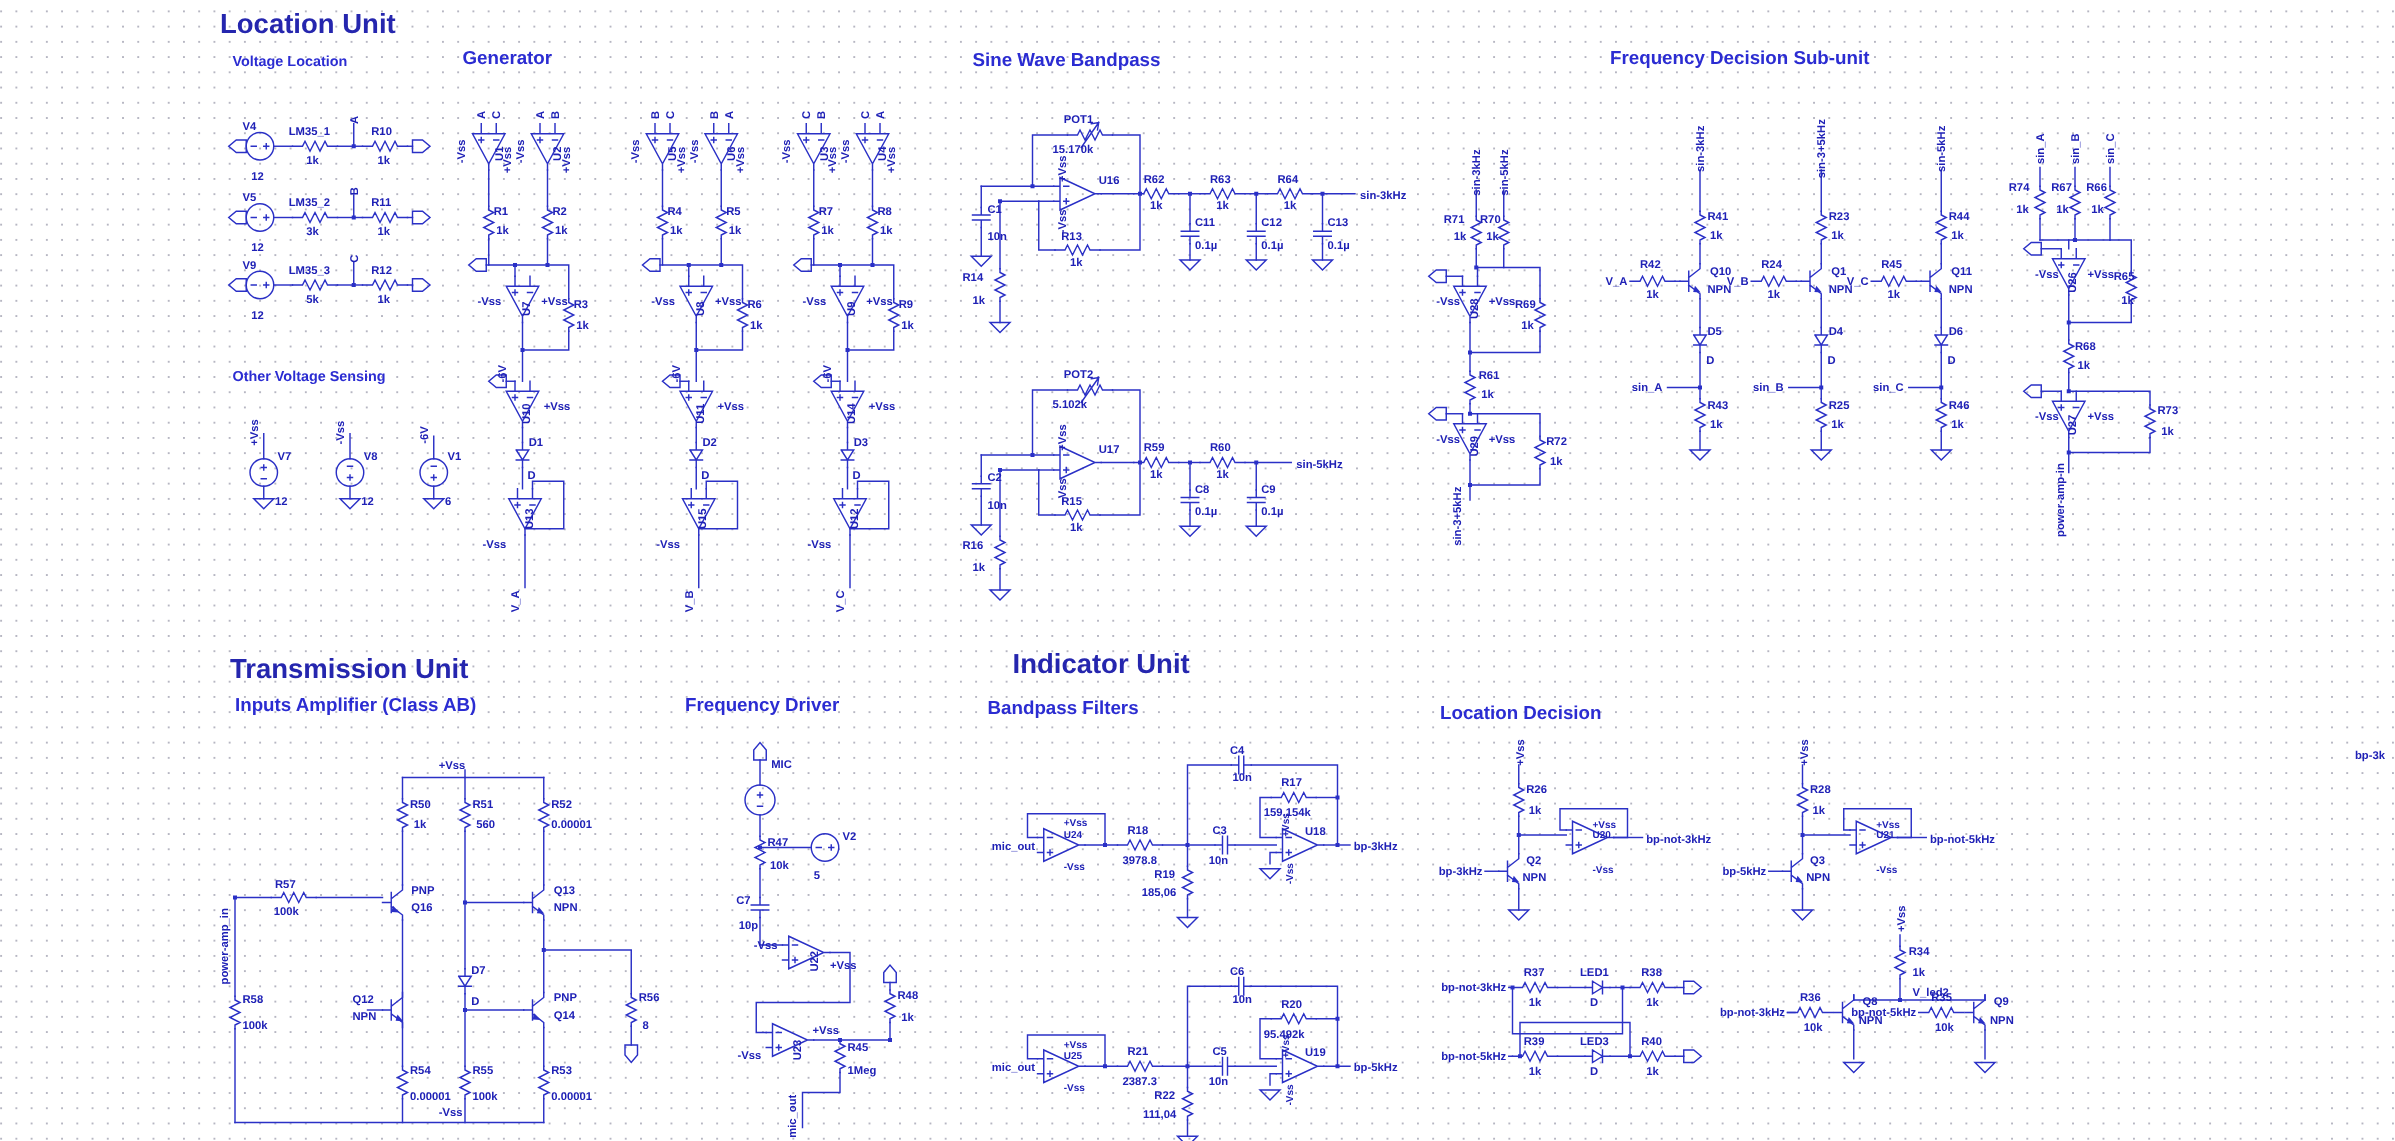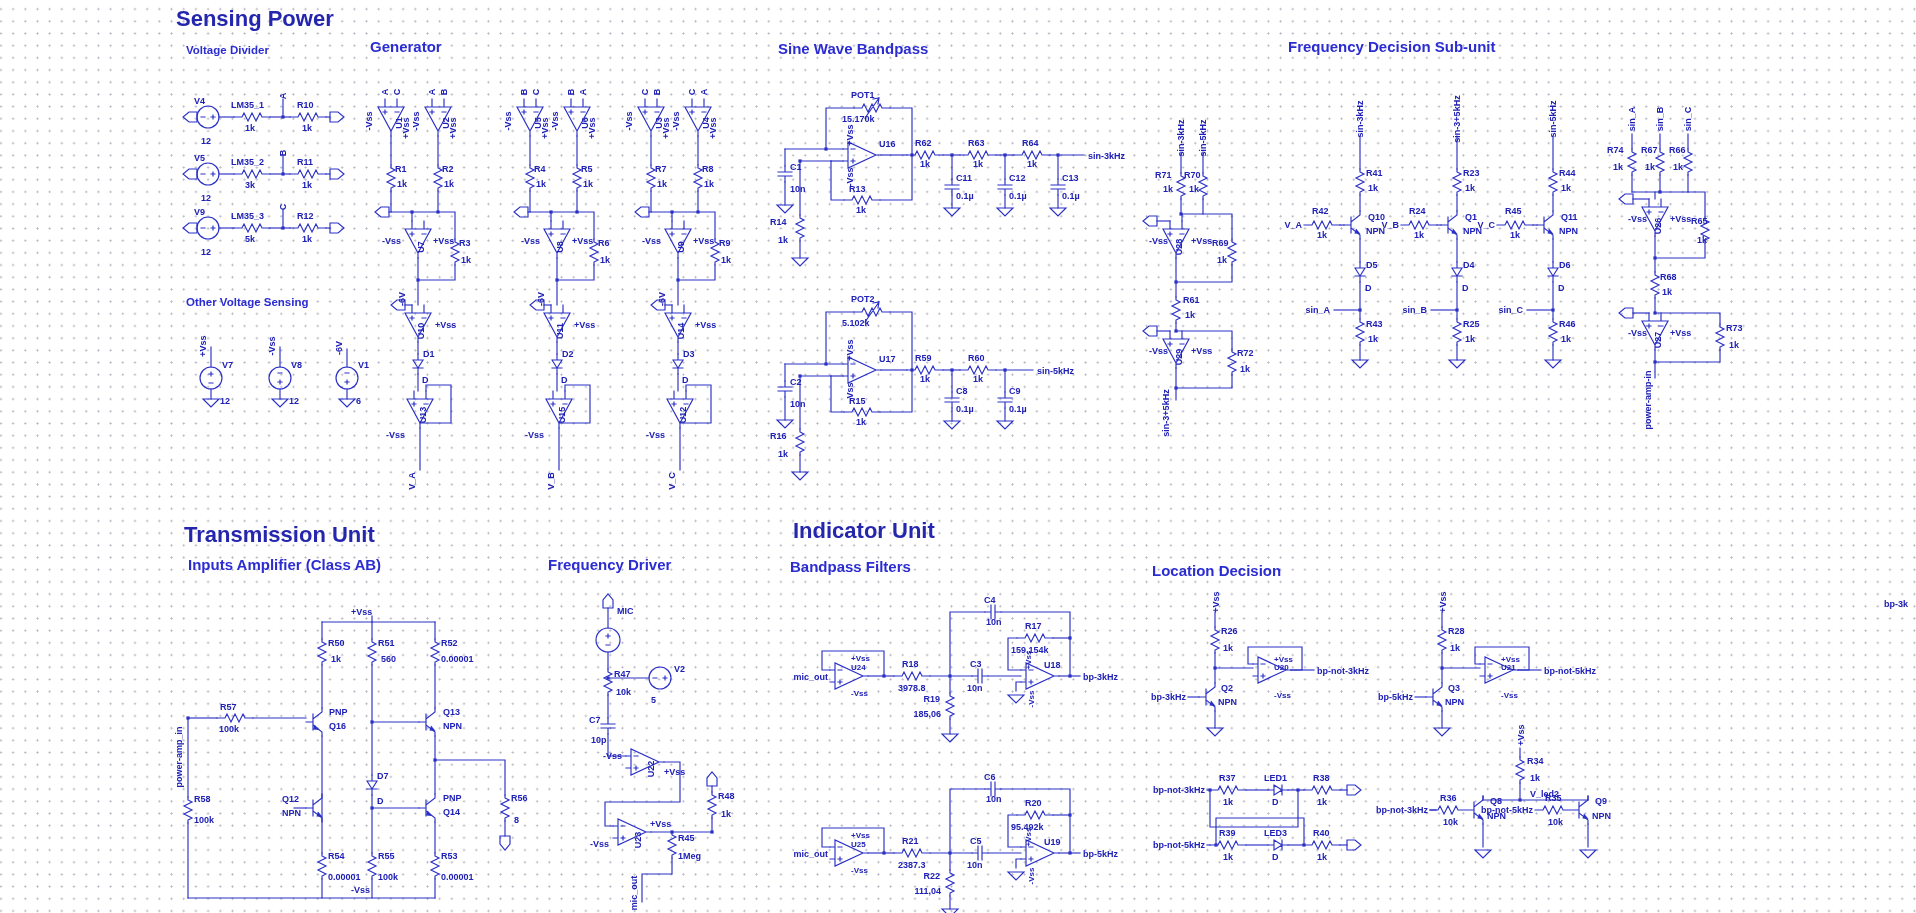--- a/index.html
+++ b/index.html
@@ -1372,25 +1372,25 @@
       <text x="1443" y="825" class="l" font-size="9">10k</text>
       <text x="1490" y="804" class="l" font-size="9">Q8</text>
       <text x="1487" y="819" class="l" font-size="9">NPN</text>
       <text x="1533" y="813" class="l" font-size="9" text-anchor="end">bp-not-5kHz</text>
       <text x="1545" y="801" class="l" font-size="9">R35</text>
       <text x="1548" y="825" class="l" font-size="9">10k</text>
       <text x="1595" y="804" class="l" font-size="9">Q9</text>
       <text x="1592" y="819" class="l" font-size="9">NPN</text>
       <text x="1884" y="607" class="l" font-size="9">bp-3k</text>
     </svg>
-  <div class="title t1" style="left:176px;top:6px">Sensing Power</div>
-  <div class="title t3" style="left:186px;top:44px">Voltage Divider</div>
+  <div class="title t1" style="left:176px;top:6px">Location Unit</div>
+  <div class="title t3" style="left:186px;top:44px">Voltage Location</div>
   <div class="title t2" style="left:370px;top:38px">Generator</div>
   <div class="title t2" style="left:778px;top:40px">Sine Wave Bandpass</div>
   <div class="title t2" style="left:1288px;top:38px">Frequency Decision Sub-unit</div>
   <div class="title t3" style="left:186px;top:296px">Other Voltage Sensing</div>
   <div class="title t1" style="left:184px;top:522px">Transmission Unit</div>
   <div class="title t2" style="left:188px;top:556px">Inputs Amplifier (Class AB)</div>
   <div class="title t2" style="left:548px;top:556px">Frequency Driver</div>
-  <div class="title t1" style="left:793px;top:518px">Indicator Unit</div>
+  <div class="title t1" style="left:810px;top:518px">Indicator Unit</div>
   <div class="title t2" style="left:790px;top:558px">Bandpass Filters</div>
   <div class="title t2" style="left:1152px;top:562px">Location Decision</div>
 </div>
 
 </body></html>

